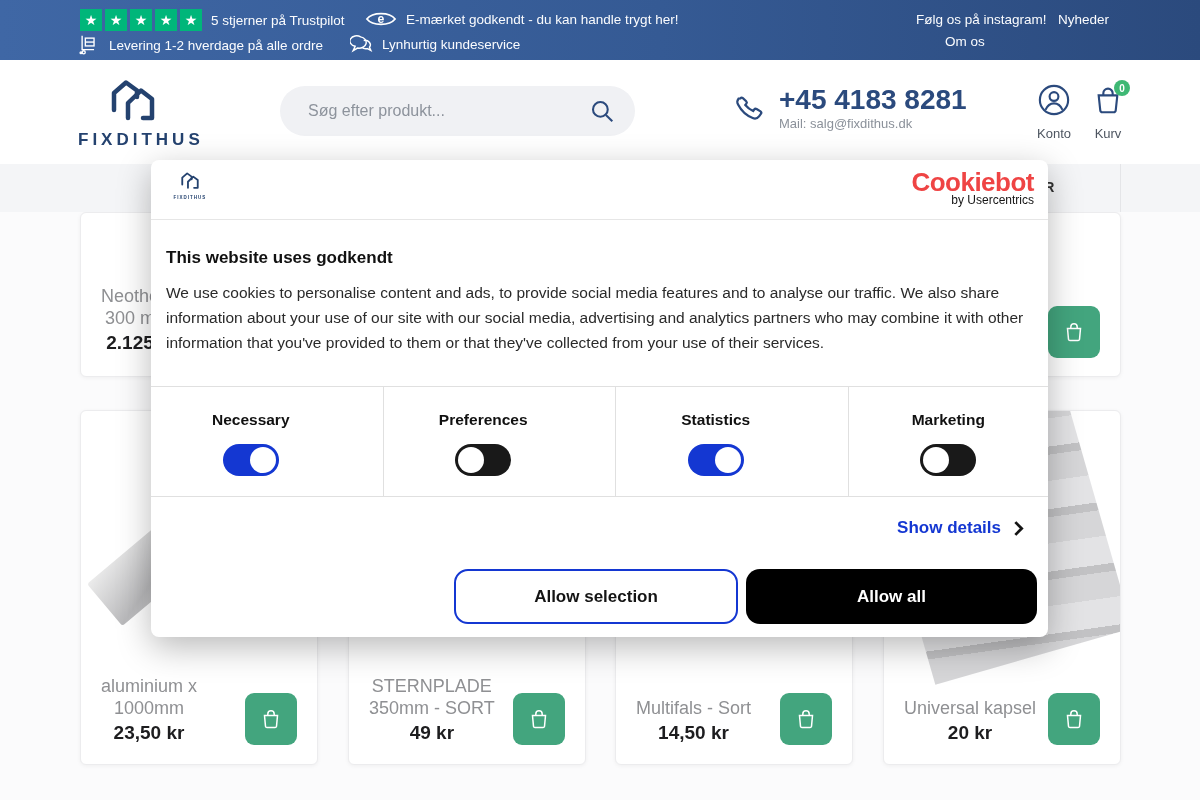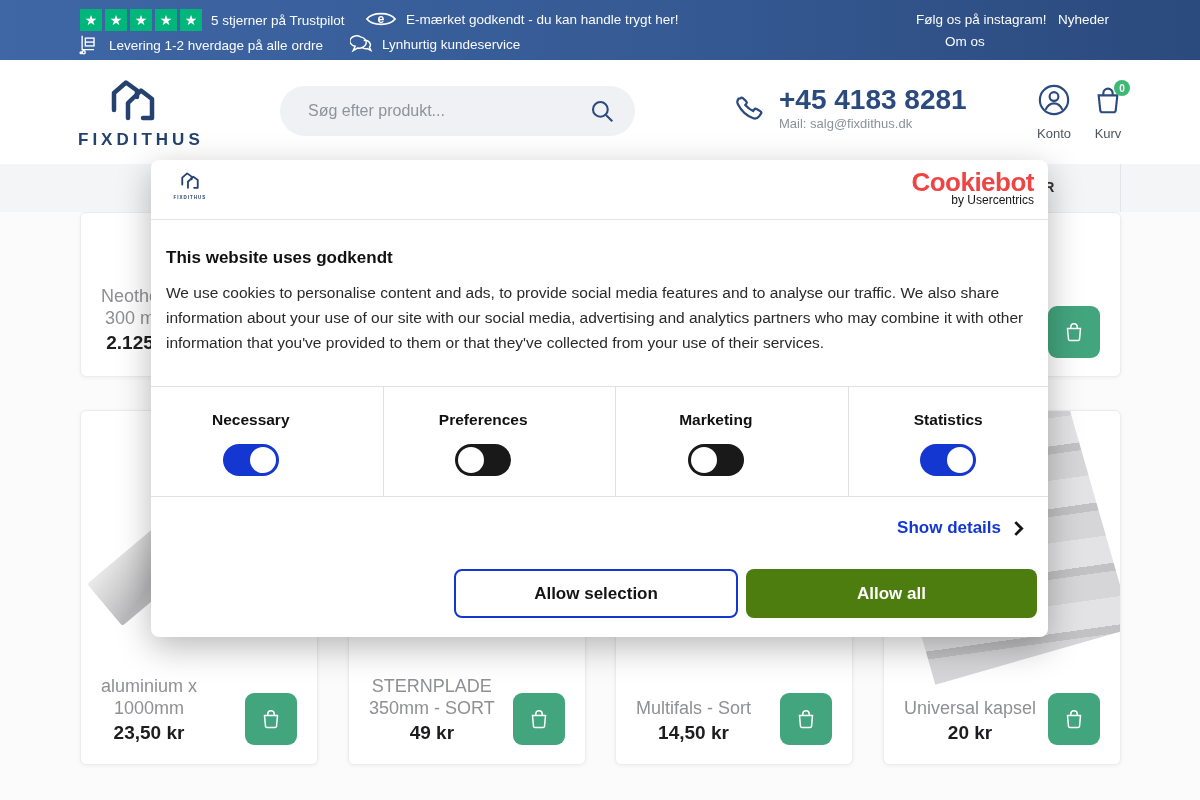--- a/index.html
+++ b/index.html
@@ -73,24 +73,24 @@
   .cb-col { flex:1; text-align:center; border-left:1px solid #e0e0e0; padding-top:24px; }
   .cb-col:first-child { border-left:none; }
   .cb-col-label { font-size:15.5px; font-weight:700; color:#111; }
   .toggle { width:56px; height:32px; border-radius:16px; position:relative; margin:15px auto 0; cursor:pointer; }
   .toggle .knob { position:absolute; top:3px; width:26px; height:26px; border-radius:50%; background:#fff; }
   .toggle.on  { background:#1437d2; } .toggle.on  .knob { right:3px; }
   .toggle.off { background:#191919; } .toggle.off .knob { left:3px; }
   .cb-details { position:absolute; right:24px; top:358px; display:flex; align-items:center; gap:12px; cursor:pointer; }
   .cb-details .txt { font-size:17px; font-weight:700; color:#1437d2; }
   .cb-buttons { position:absolute; left:303px; top:409px; display:flex; gap:8px; }
-  .btn { height:49px; border-radius:8px; font-size:17px; font-weight:700; cursor:pointer;
+  .btn { height:55px; border-radius:14px; font-size:17px; font-weight:700; cursor:pointer;
     font-family:"Liberation Sans", sans-serif; display:flex; align-items:center; justify-content:center; }
   .btn-selection { width:284px; background:#fff; border:2px solid #1437d2; color:#141414; }
-  .btn-all { width:291px; background:#4d7c0f; border:none; color:#fff; }
+  .btn-all { width:291px; background:#000000; border:none; color:#fff; }
 </style>
 </head>
 <body>
 
 <div class="topbar">
   <div class="tb-item" style="left:80px; top:9px;">
     <span class="tp-stars">
       <span class="tp-star">★</span>
         <span class="tp-star">★</span>
         <span class="tp-star">★</span>
@@ -288,31 +288,31 @@
           <div class="knob"></div>
         </div>
     </div>
     <div class="cb-col">
       <div class="cb-col-label">Preferences</div>
       <div class="toggle off">
           <div class="knob"></div>
         </div>
     </div>
     <div class="cb-col">
+      <div class="cb-col-label">Statistics</div>
+      <div class="toggle on">
+          <div class="knob"></div>
+        </div>
+    </div>
+    <div class="cb-col">
       <div class="cb-col-label">Marketing</div>
       <div class="toggle off">
           <div class="knob"></div>
         </div>
     </div>
-    <div class="cb-col">
-      <div class="cb-col-label">Statistics</div>
-      <div class="toggle on">
-          <div class="knob"></div>
-        </div>
-    </div>
   </div>
 
   <div class="cb-details">
     <span class="txt">Show details</span>
     <svg width="11" height="17" viewBox="0 0 10 16" fill="none" stroke="#141414" stroke-width="2.6">
       <path d="M2 2 L8 8 L2 14"></path>
     </svg>
   </div>
 
   <div class="cb-buttons">

